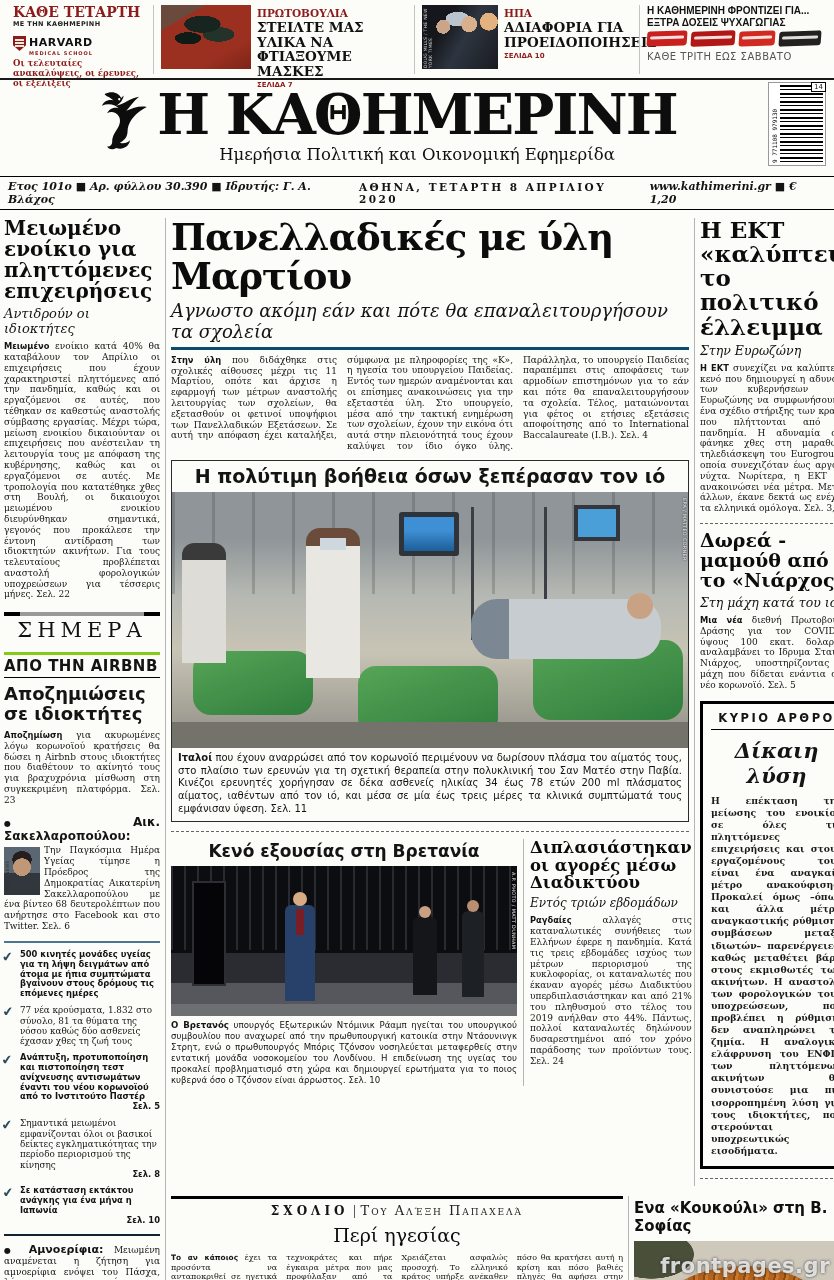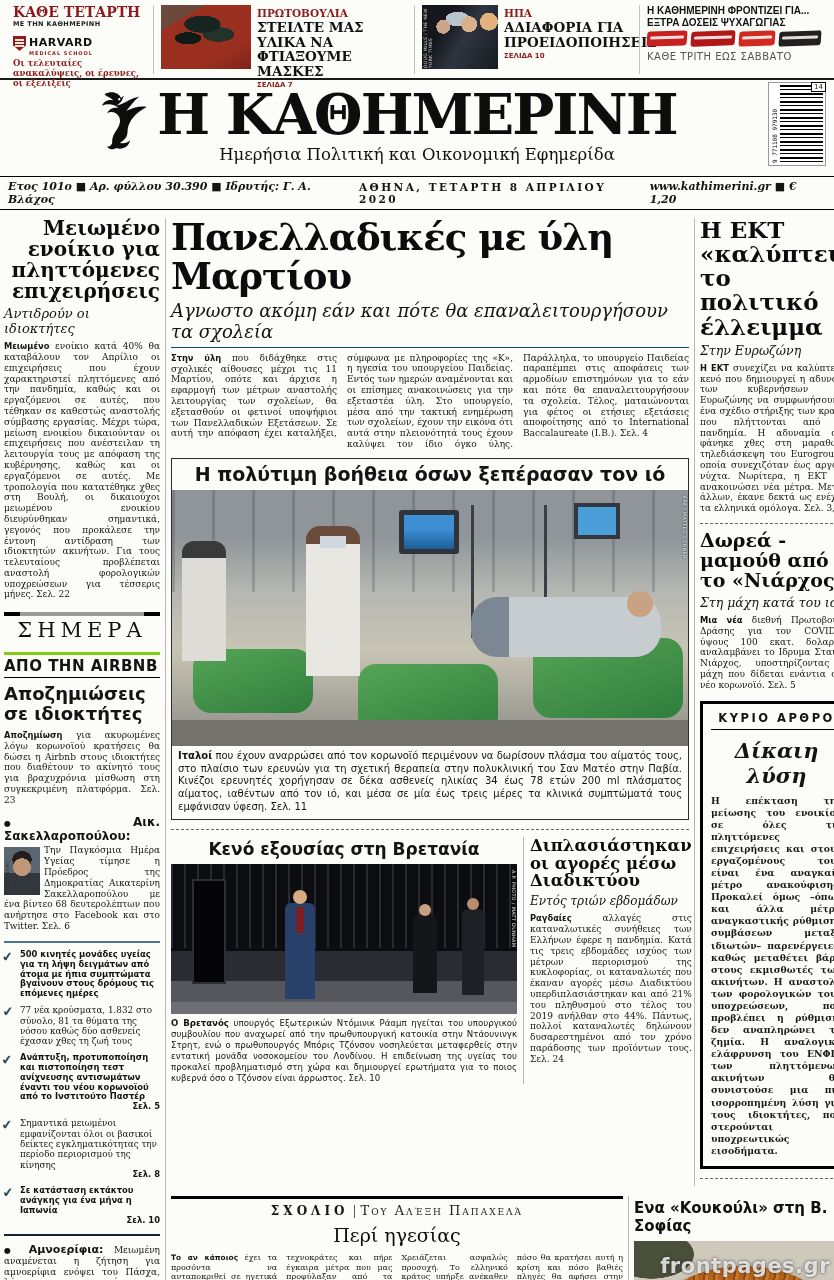--- a/index.html
+++ b/index.html
@@ -81,21 +81,21 @@
   .lower{display:flex;gap:5px;margin-top:10px;}
   .scholio{width:452px;flex:none;}
   .cocoonc{flex:1;}
   
   .hl-serif{font-weight:bold;line-height:1.05;color:#0c0c0c;}
   .deck{font-style:italic;margin:4px 0 5px;}
   .body{font-size:9px;line-height:1.2;text-align:justify;color:var(--ink);}
   .body b{font-family:"DejaVu Sans",sans-serif;font-size:8.3px;}
   .dashsep{border-top:1px dashed #666;margin:9px 0 7px;}
   
-  .rent-title{font-size:20px;text-align:right;}
+  .rent-title{font-size:20px;}
   .rent-deck{font-size:13px;}
   .simera-head{margin-top:12px;}
   .simera-bar{height:4px;background:linear-gradient(90deg,#000 0 16px,#9a9a9a 16px calc(100% - 16px),#000 calc(100% - 16px));}
   .simera-word{text-align:center;font-size:21px;letter-spacing:5px;margin-top:2px;color:#111;}
   .kickbar{border-top:3px solid #84cc16;border-bottom:1px solid #000;padding:2px 0;margin:10px 0 6px;
     font-family:"DejaVu Sans",sans-serif;font-weight:bold;font-size:15px;letter-spacing:.5px;}
   .airbnb-title{font-family:"DejaVu Sans",sans-serif;font-weight:bold;font-size:18px;line-height:1.1;margin-bottom:6px;}
   .sakel{margin-top:9px;font-size:9px;line-height:1.2;text-align:justify;}
   .sakel-title{font-family:"DejaVu Sans",sans-serif;font-weight:bold;font-size:12px;display:block;margin-bottom:2px;}
   .sakel-title::before{content:"● ";font-size:8px;}
@@ -108,21 +108,21 @@
   .chk .tick{color:var(--check);font-size:13px;line-height:1;flex:none;transform:rotate(-6deg);}
   .chk .txt{font-size:8.8px;line-height:1.18;text-align:left;}
   .chk.boldi .txt{font-family:"DejaVu Sans",sans-serif;font-weight:bold;font-size:8.4px;}
   .chk .pg{display:block;text-align:right;font-weight:bold;font-family:"DejaVu Sans",sans-serif;font-size:8.4px;}
   .darkrule{border:0;border-top:2px solid #123;margin:8px 0 7px;}
   .amno{font-size:9px;line-height:1.2;text-align:justify;}
   .amno .lead{font-family:"DejaVu Sans",sans-serif;font-weight:bold;font-size:11px;}
   .amno .lead::before{content:"● ";font-size:8px;}
   
   .main-title{font-size:37px;letter-spacing:-1px;}
-  .main-deck{font-size:18px;border-bottom:1px solid #0c4a6e;padding-bottom:5px;}
+  .main-deck{font-size:18px;border-bottom:3px solid #0c4a6e;padding-bottom:5px;}
   .lede{column-count:3;column-gap:10px;margin-top:5px;}
   .photobox{border:1.5px solid #2c2c2c;margin-top:8px;}
   .photobox-title{text-align:center;font-family:"DejaVu Sans",sans-serif;font-weight:bold;font-size:19px;padding:4px 0 5px;}
   .hospital{height:256px;position:relative;overflow:hidden;background:linear-gradient(180deg,#8f9598 0 18%,#b5b8b2 40%,#c8c4b5 62%,#8e8d85 100%);}
   .hb{position:absolute;}
   .hb-wall{left:0;top:0;width:100%;height:40%;background:repeating-linear-gradient(90deg,rgba(60,65,70,.25) 0 3px,transparent 3px 40px);}
   .hb-mon{left:44%;top:8%;width:60px;height:44px;background:#2f333a;border-radius:3px;}
   .hb-mon::after{content:"";position:absolute;inset:5px;background:linear-gradient(180deg,#3f8fd4 0 40%,#1c5e98 100%);}
   .hb-mon2{left:78%;top:5%;width:46px;height:36px;background:#33373d;}
   .hb-mon2::after{content:"";position:absolute;inset:4px;background:#4a9fd8;}

